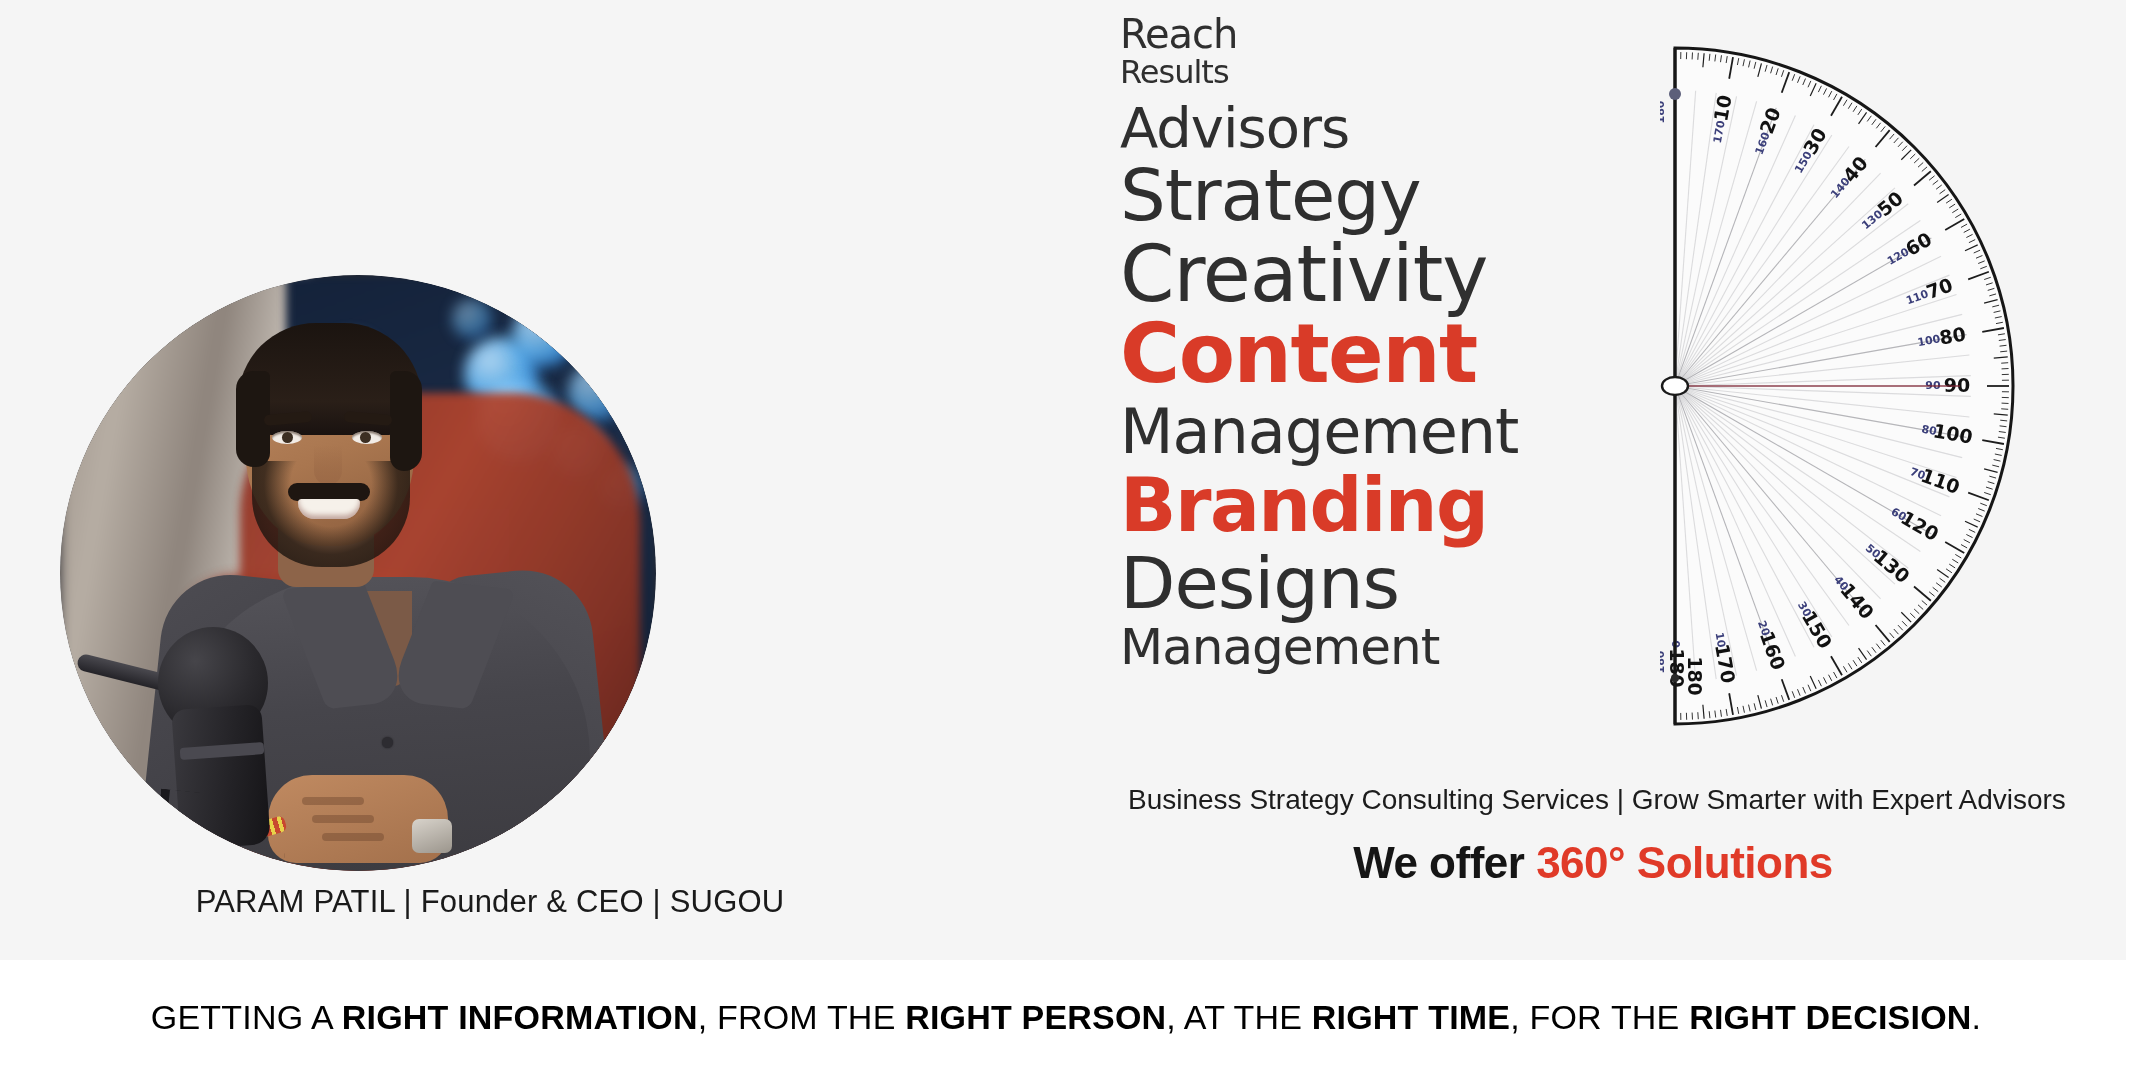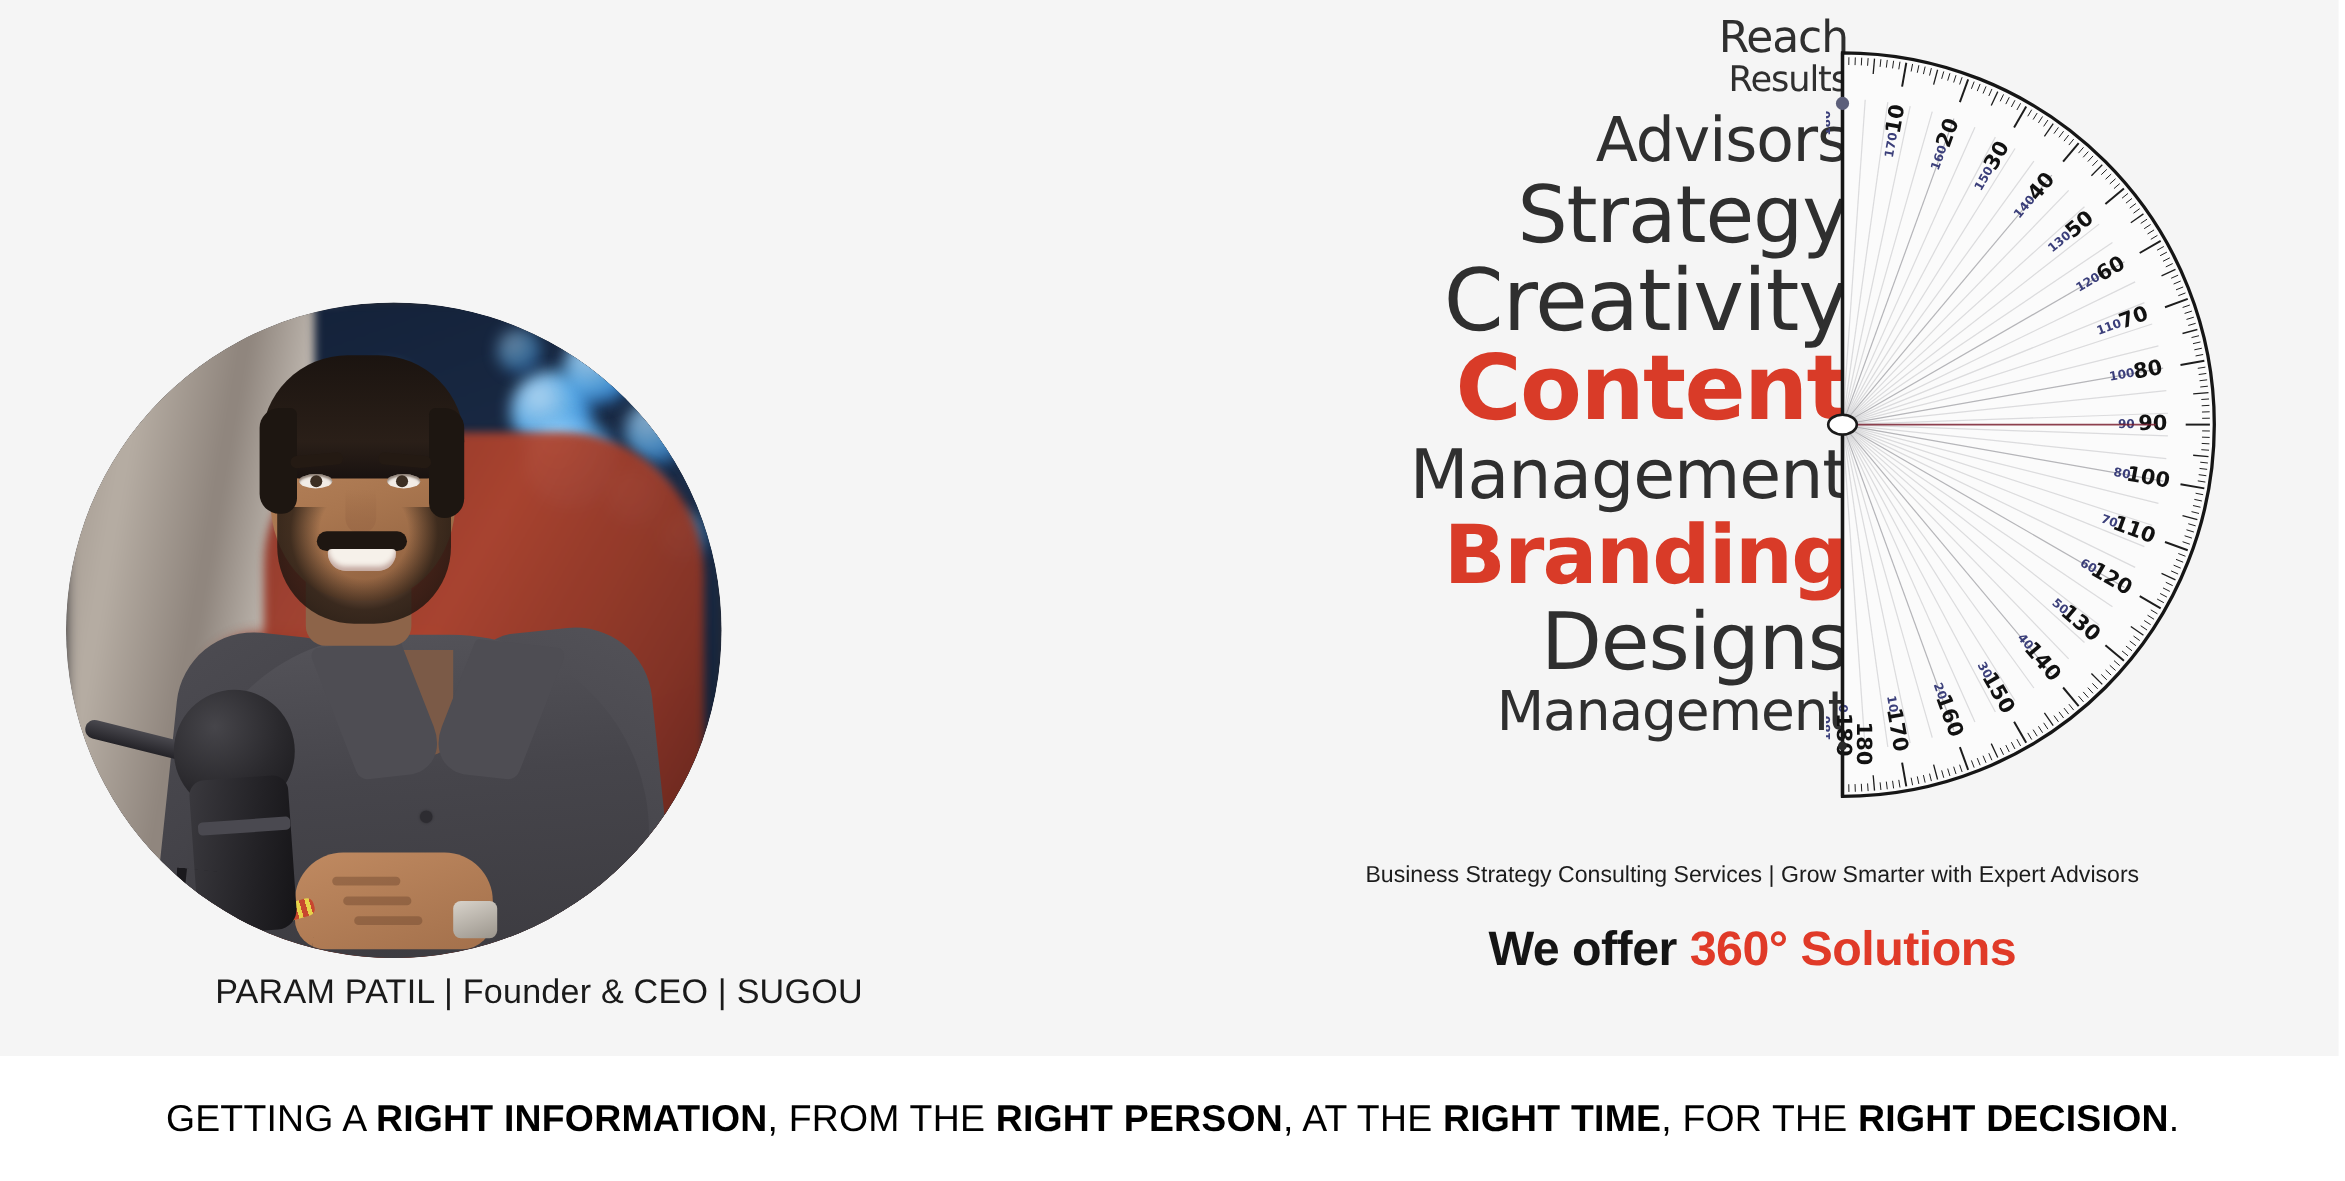--- a/index.html
+++ b/index.html
@@ -299,21 +299,21 @@
     letter-spacing: .2px;
     white-space: nowrap;
   }
 
   
   .wordcloud {
     position: absolute;
     left: 1120px;
     top: 14px;
     width: 560px;
-    text-align: right;
+    text-align: left;
     line-height: 1;
   }
   .wc-word {
     display: block;
     font-family: "DejaVu Sans", sans-serif;
     font-weight: 400;
     color: #2f2f2f;
     letter-spacing: -1px;
     white-space: nowrap;
   }
@@ -340,21 +340,21 @@
   }
   .protractor svg { display: block; width: 100%; height: 100%; }
 
   
   .tagline {
     position: absolute;
     left: 1128px;
     top: 784px;
     width: 930px;
     text-align: center;
-    font-size: 21px;
+    font-size: 28px;
     color: #1c1c1c;
     white-space: nowrap;
   }
   .offer {
     position: absolute;
     left: 1128px;
     top: 838px;
     width: 930px;
     text-align: center;
     font-size: 44px;

